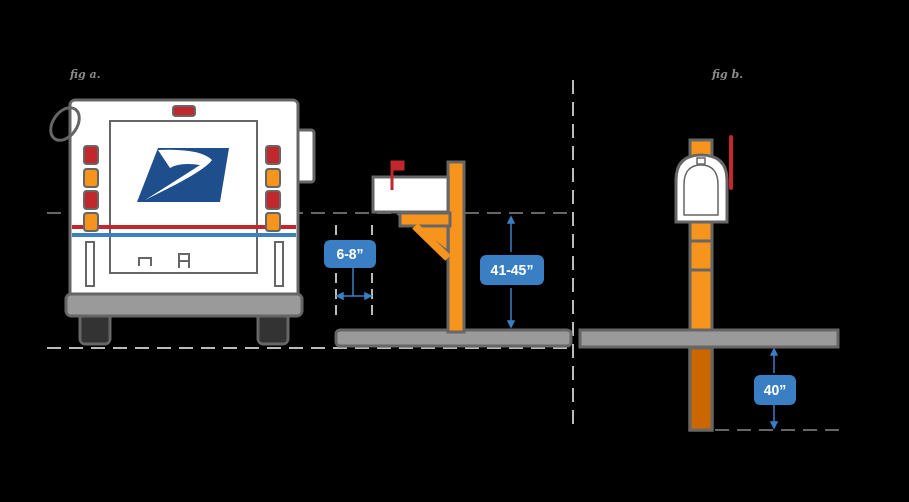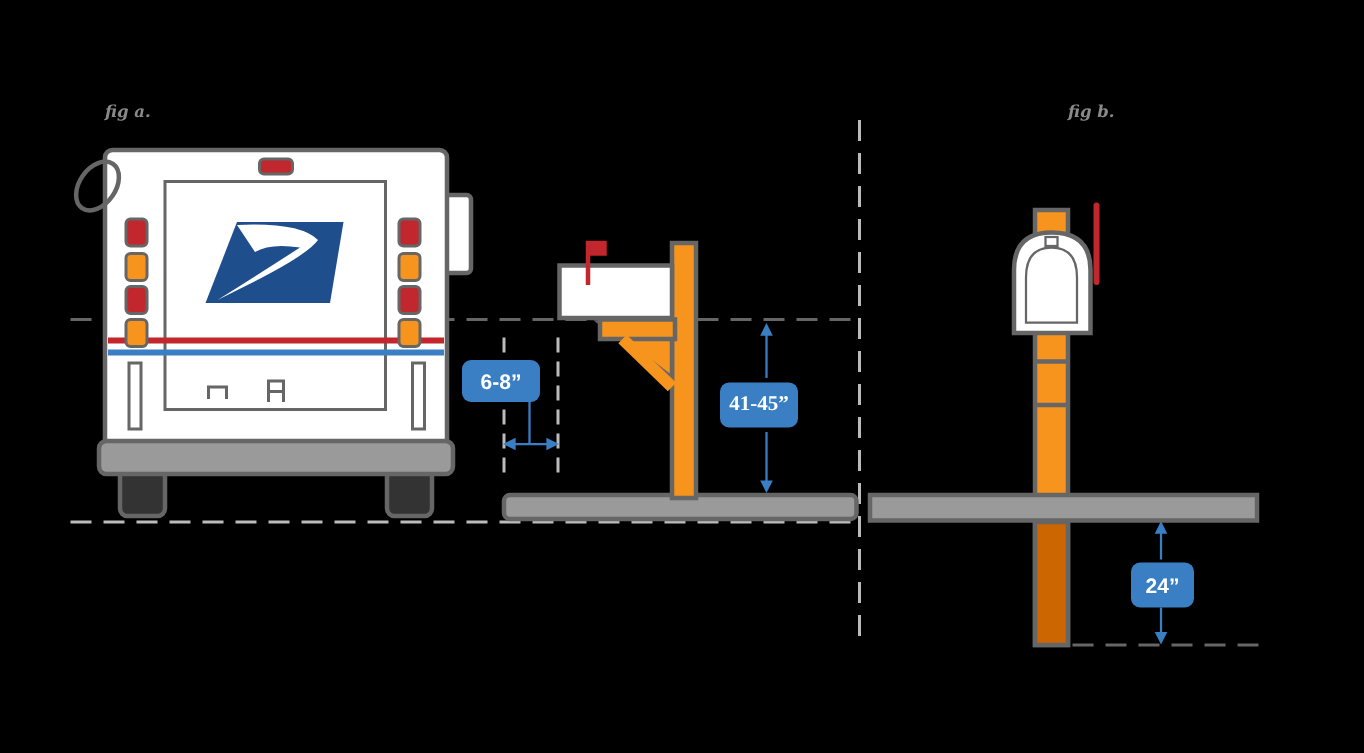--- a/index.html
+++ b/index.html
@@ -86,16 +86,16 @@
     <rect x="580" y="330" width="258" height="17" fill="#9a9a9a"></rect>
     <line x1="731" y1="137" x2="731" y2="188" stroke="#c1272d" stroke-width="4" stroke-linecap="round"></line>
     <path d="M676 222 V180 Q676 155 701 155 Q727 155 727 180 V222 Z" fill="#fff"></path>
     <path d="M684 215 V185 Q684 165 701 165 Q718 165 718 185 V215 Z" fill="none" stroke-width="1.5"></path>
     <rect x="697" y="158" width="8" height="6" fill="#fff" stroke-width="1.5"></rect>
   </g>
 </svg>
 
 <div class="fig-label" style="left:70px;top:68px;">fig a.</div>
 <div class="fig-label" style="left:712px;top:68px;">fig b.</div>
-<div class="badge" style="left:308px;top:240px;width:52px;height:28px;">6-8”</div>
-<div class="badge" style="left:480px;top:255px;width:52px;height:30px;font-family:Liberation Serif, serif;">41-45”</div>
-<div class="badge" style="left:754px;top:375px;width:42px;height:30px;">24”</div>
+<div class="badge" style="left:324px;top:240px;width:52px;height:28px;">6-8”</div>
+<div class="badge" style="left:480px;top:255px;width:64px;height:30px;">41-45”</div>
+<div class="badge" style="left:754px;top:375px;width:42px;height:30px;">40”</div>
 </div>
 
 </body></html>

